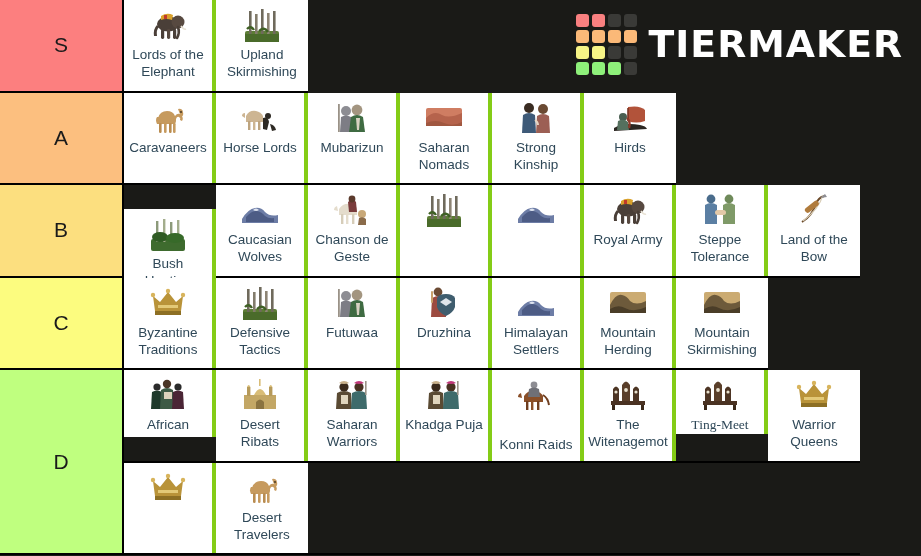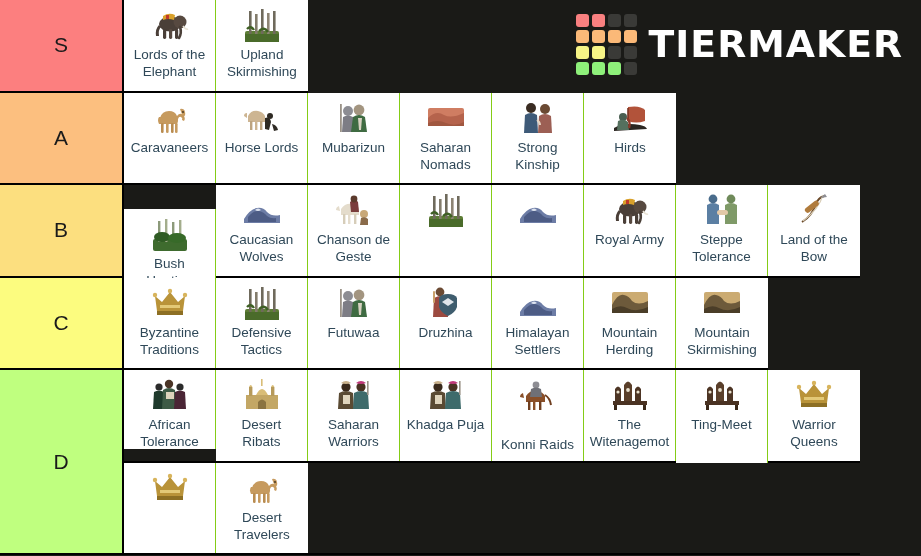--- a/index.html
+++ b/index.html
@@ -44,21 +44,21 @@
     flex-shrink:0;
   }
   .tier-cards {
     display:flex;
     border-bottom:2px solid #000;
   }
 
   .card {
     width:92px;
     background:#ffffff;
-    border-right:1px solid #84cc16;
+    border-right:4px solid #84cc16;
     display:flex;
     flex-direction:column;
     align-items:center;
     justify-content:flex-start;
     overflow:hidden;
     position:relative;
   }
   .card:last-child { border-right:none; }
   .card-thumb {
     height:46px;
@@ -490,21 +490,21 @@
                 <span class="l2">Skirmishing</span>
               </div>
             </div>
           </div>
         </div>
       </div>
       <div class="tier-row" style="top: 370px; height: 185px;">
         <div class="tier-label" style="background: rgb(191, 255, 127); height: 185px;">D</div>
         <div style="display: flex; flex-direction: column;">
           <div class="tier-cards" style="height: 92.5px;">
-            <div class="card" title="African Tolerance" style="height: 79px;">
+            <div class="card" title="African Tolerance" style="height: 67px;">
               <div class="card-thumb">
                 <svg width="40" height="40" viewBox="0 0 40 40">
                   <circle cx="9" cy="12" r="3.6" fill="#2b2b2b"></circle>
                   <path d="M4 17 q5-3 10 0 l1 17 -12 0z" fill="#1f3a2c"></path>
                   <circle cx="19" cy="9" r="4.2" fill="#4a3426"></circle>
                   <path d="M13 15 q6-4 12 0 l1 19 -14 0z" fill="#3d5a45"></path>
                   <rect x="16" y="17" width="8" height="7" fill="#ddd3bc"></rect>
                   <circle cx="30" cy="12" r="3.6" fill="#2b2b2b"></circle>
                   <path d="M25 17 q5-3 10 0 l1 17 -12 0z" fill="#4a2535"></path>
                 </svg>
@@ -596,21 +596,21 @@
                   <circle cx="28" cy="17" r="1.6" fill="#e9e2cf"></circle>
                   <rect x="4" y="30" width="3" height="5" fill="#3a2819"></rect>
                   <rect x="33" y="30" width="3" height="5" fill="#3a2819"></rect>
                 </svg>
               </div>
               <div class="card-label">
                 <span class="l2">The</span>
                 <span class="l2">Witenagemot</span>
               </div>
             </div>
-            <div class="card" title="Ting-Meet" style="height: 93px;">
+            <div class="card" title="Ting-Meet" style="height: 64px; font-family: Liberation Serif, serif;">
               <div class="card-thumb">
                 <svg width="40" height="40" viewBox="0 0 40 40">
                   <rect x="3" y="26" width="34" height="4" fill="#4a3222"></rect>
                   <path d="M5 26 l0-12 q3-5 6 0 l0 12z" fill="#4d3524"></path>
                   <circle cx="8" cy="17" r="1.6" fill="#e9e2cf"></circle>
                   <path d="M14 26 l0-16 q4-7 8 0 l0 16z" fill="#5a3f2a"></path>
                   <circle cx="18" cy="15" r="1.9" fill="#e9e2cf"></circle>
                   <path d="M25 26 l0-12 q3-5 6 0 l0 12z" fill="#4d3524"></path>
                   <circle cx="28" cy="17" r="1.6" fill="#e9e2cf"></circle>
                   <rect x="4" y="30" width="3" height="5" fill="#3a2819"></rect>

